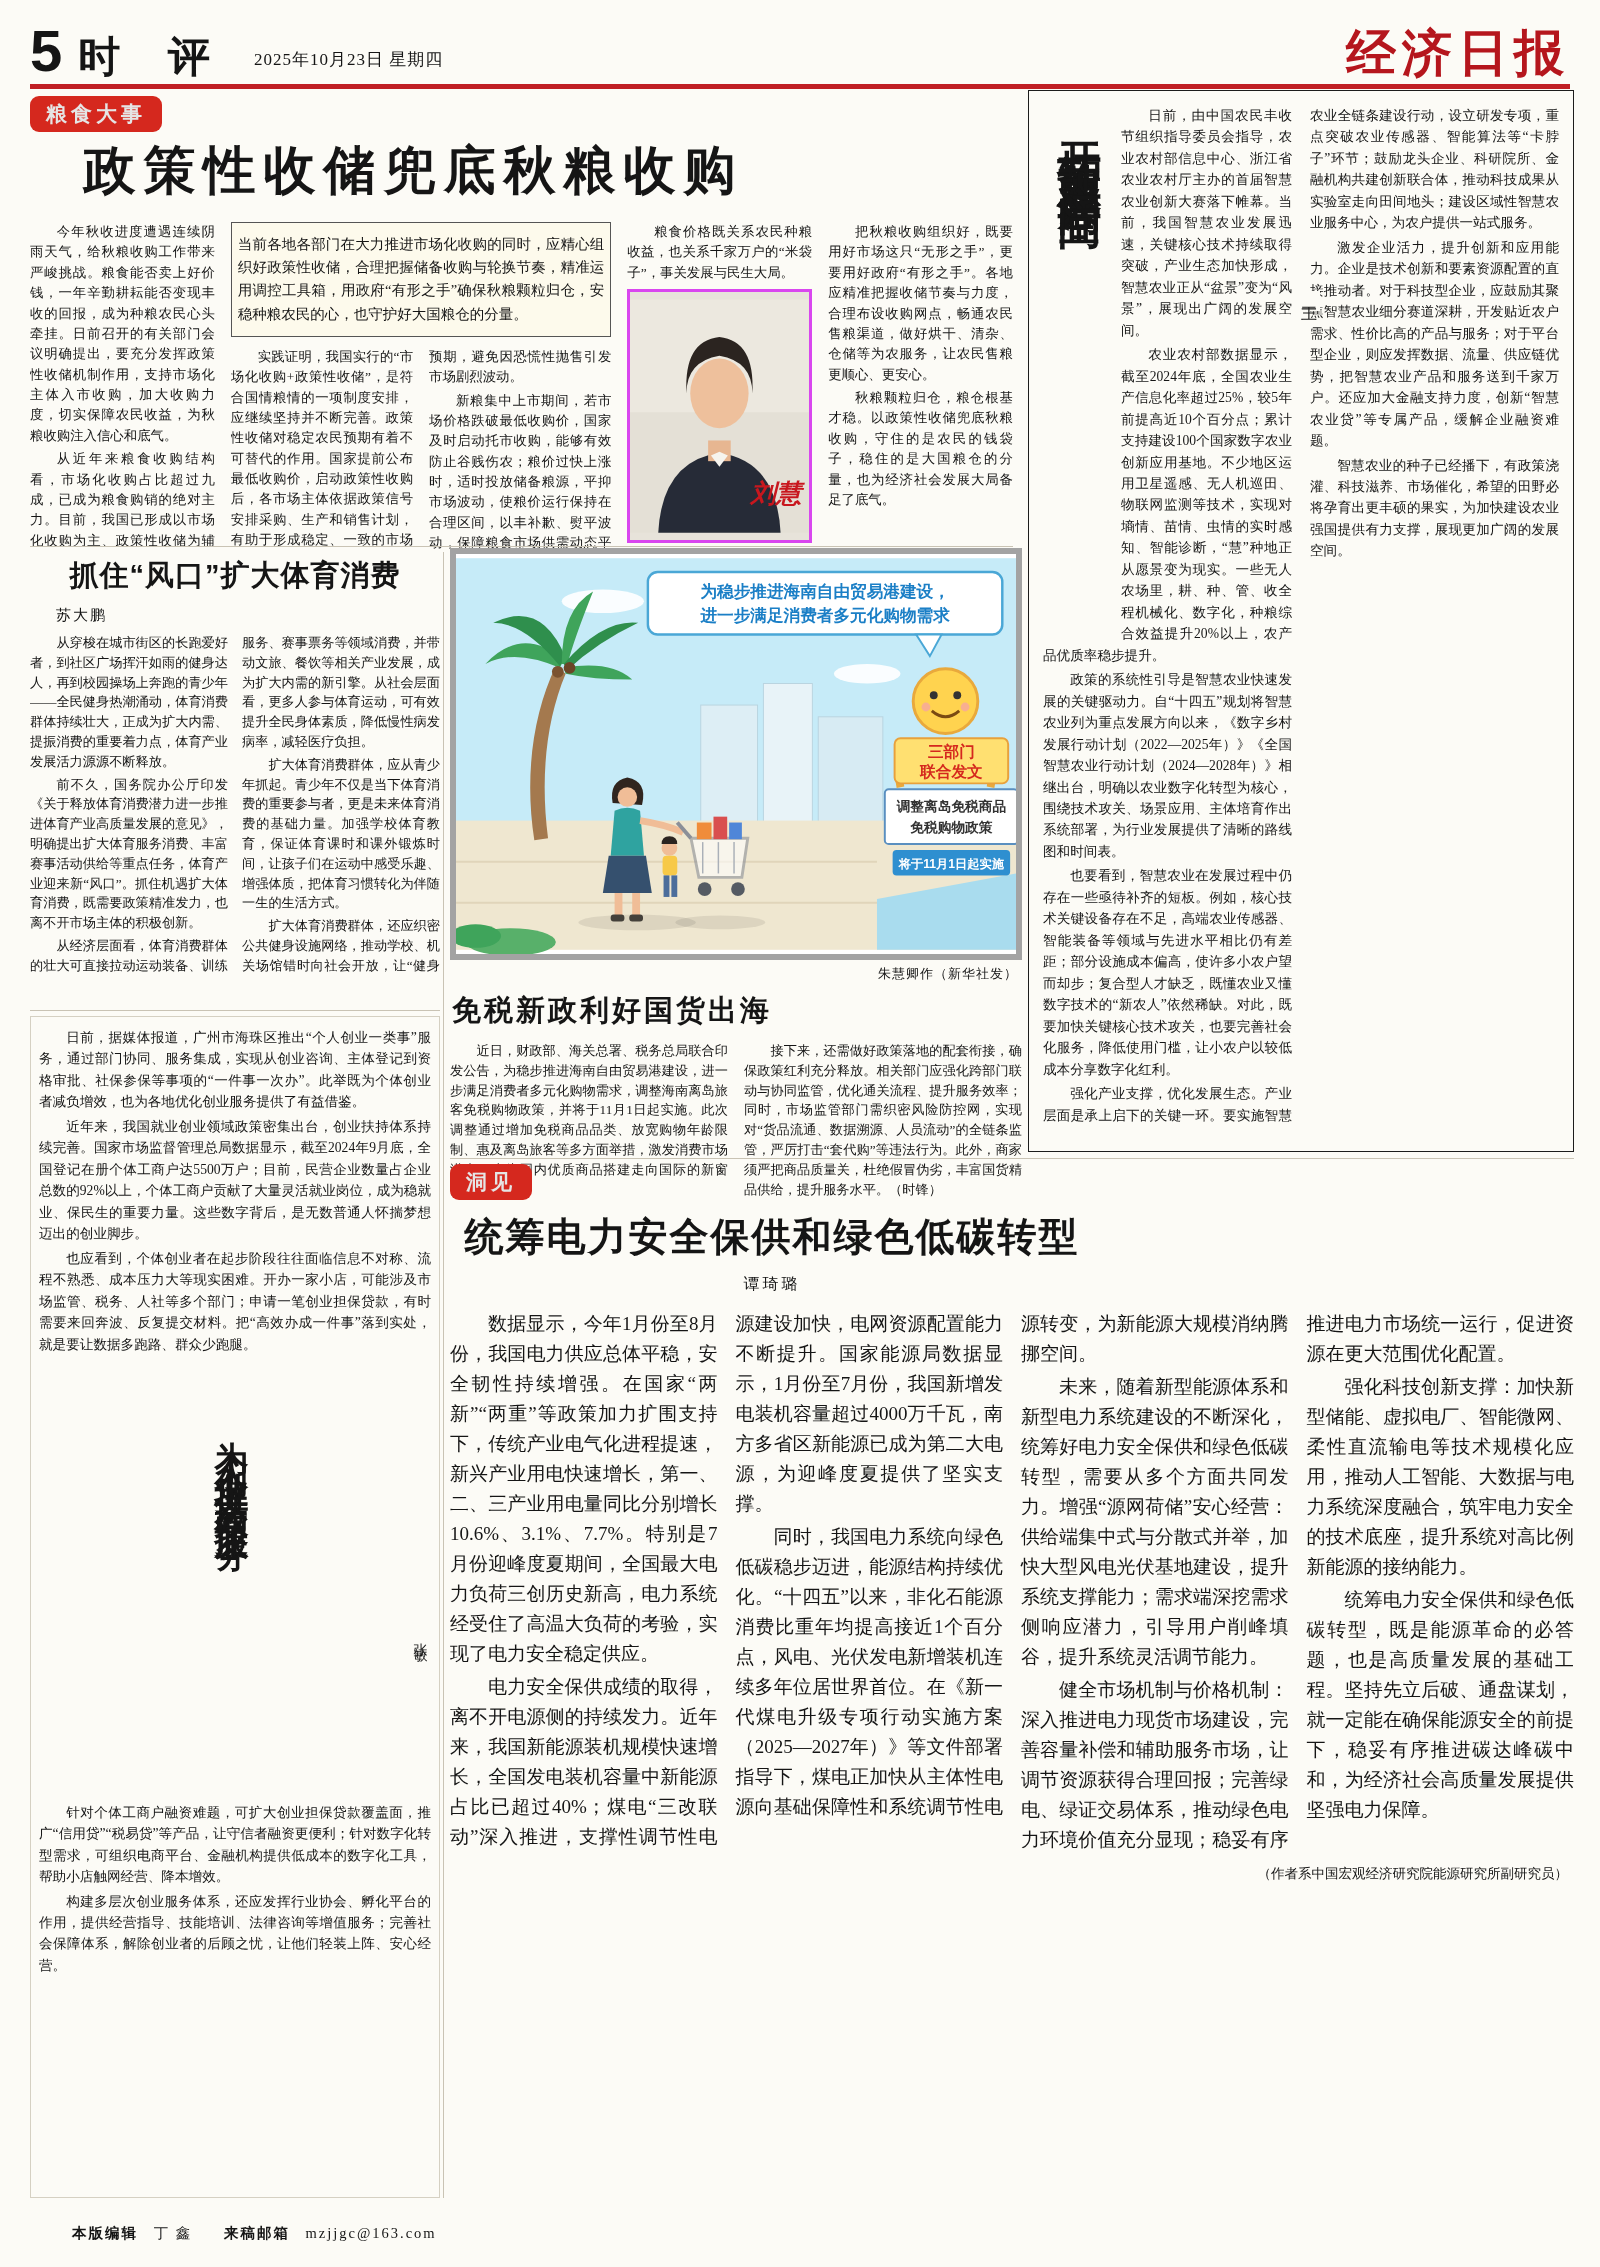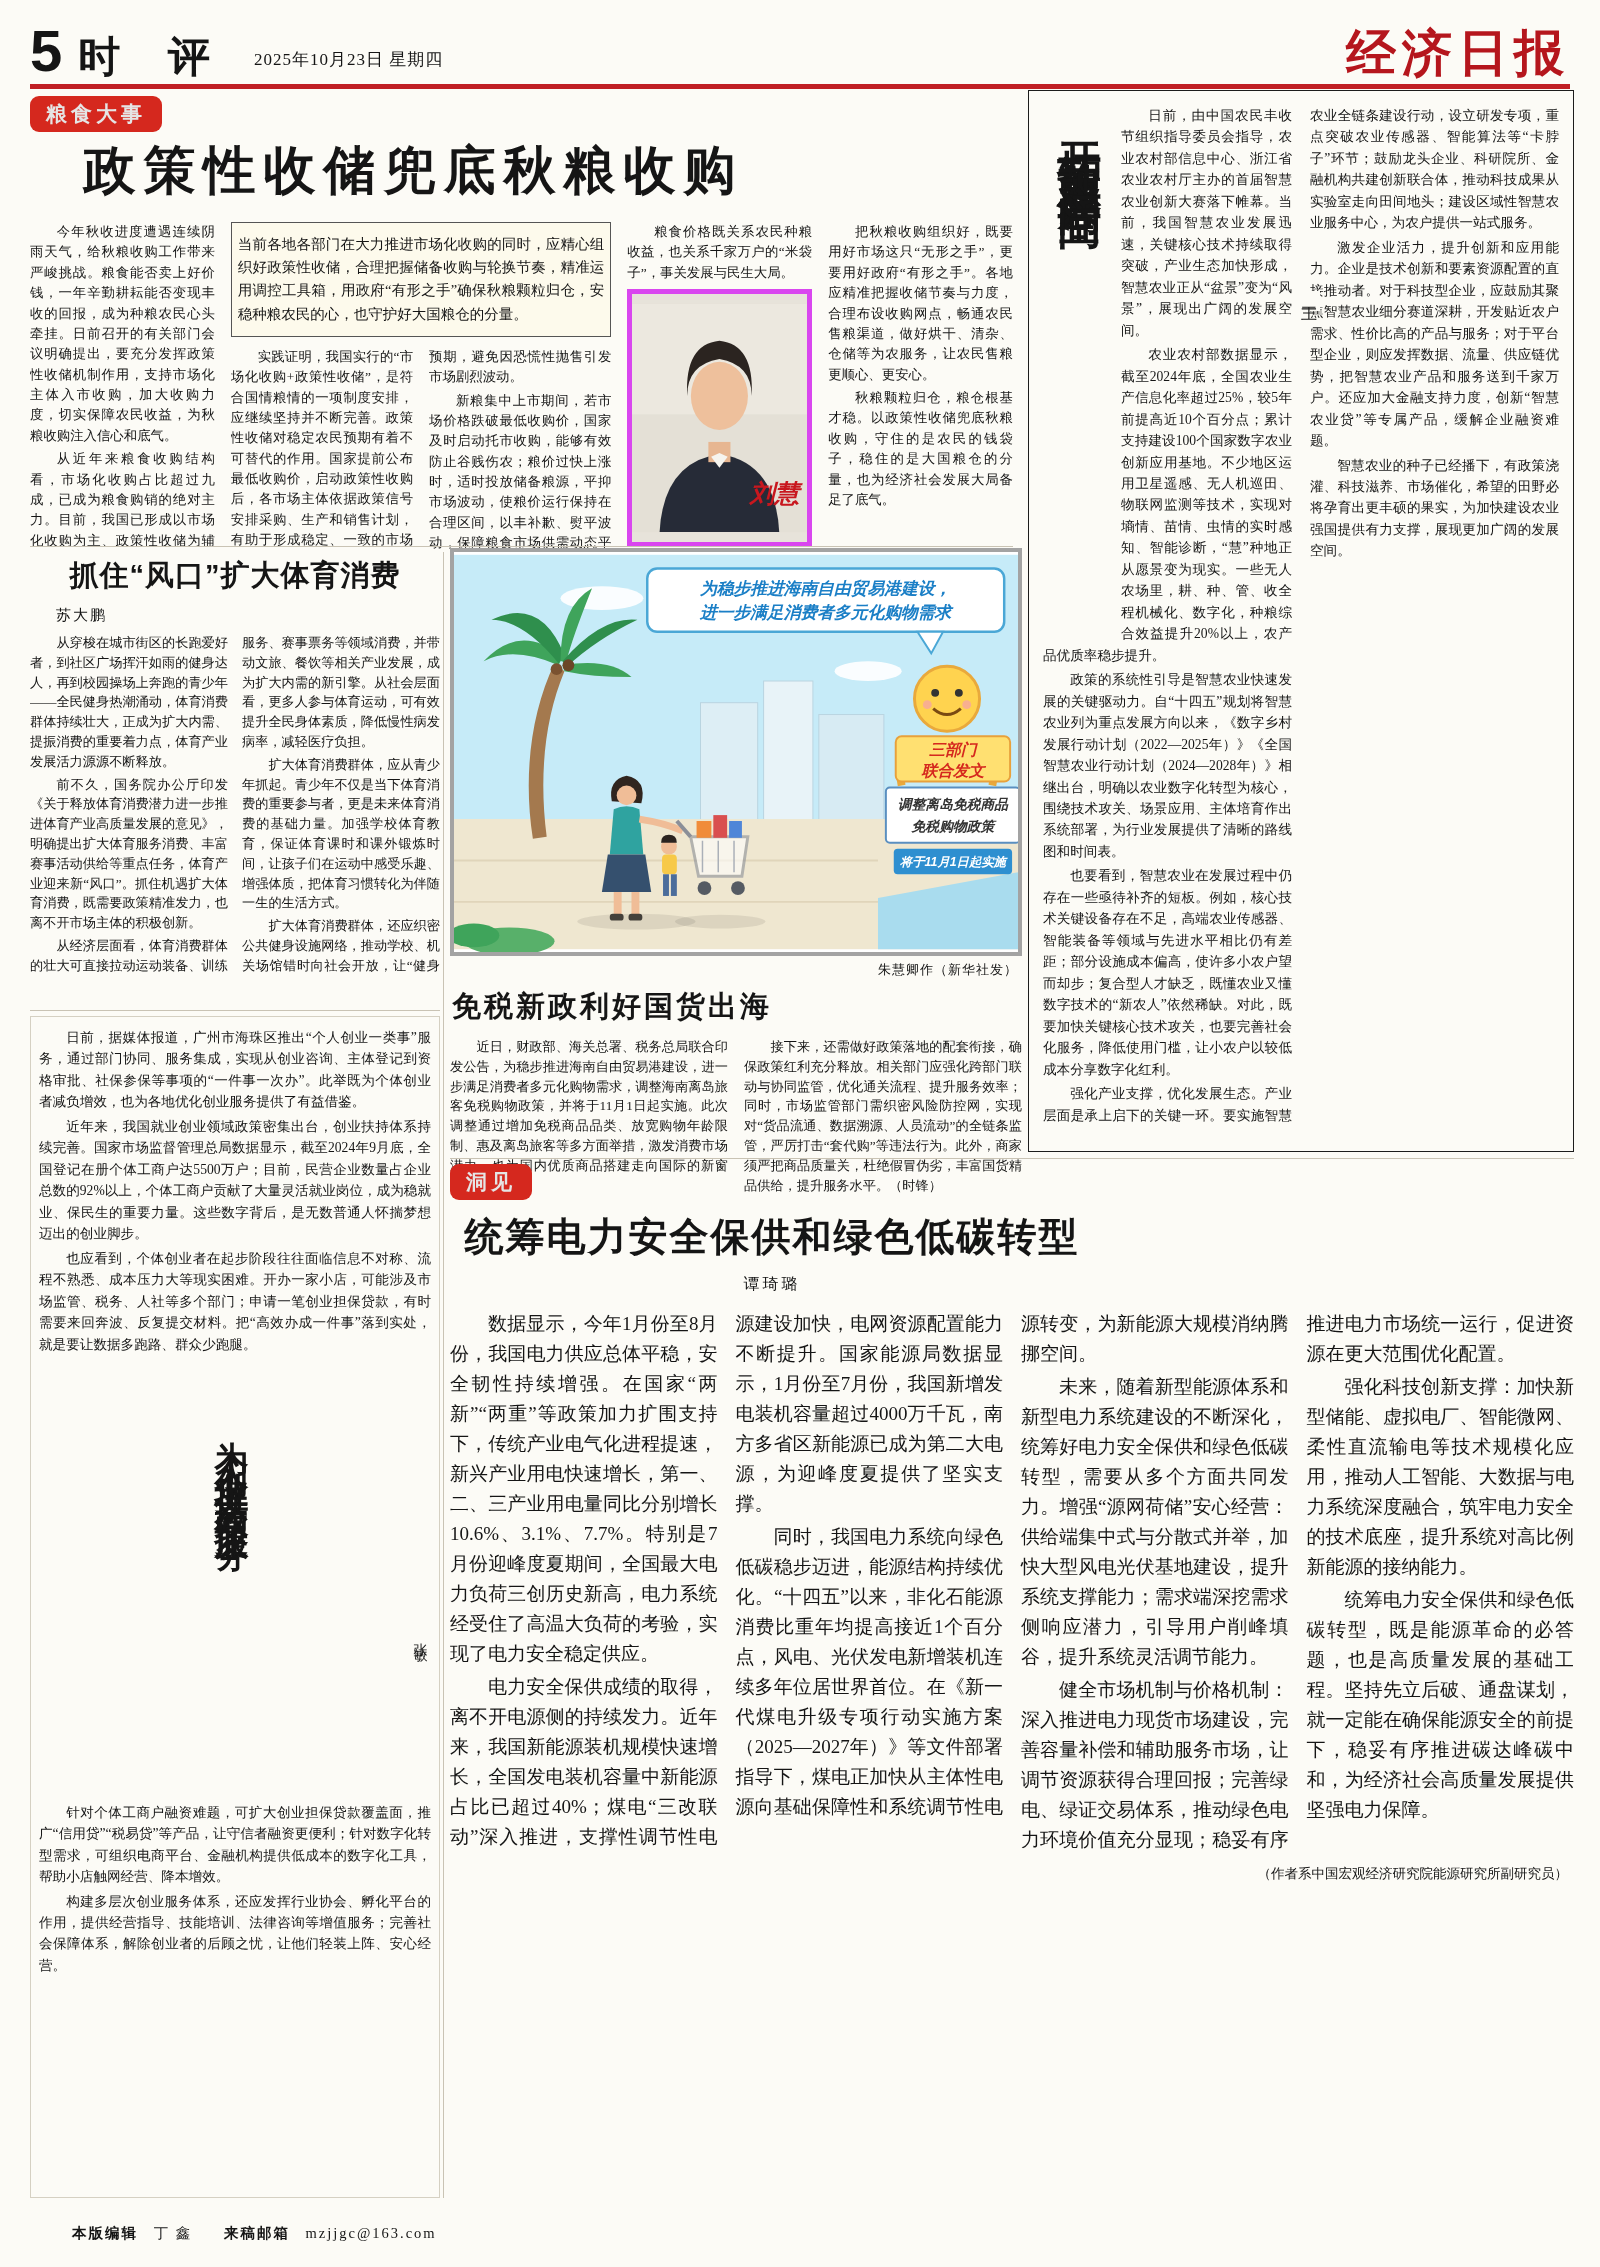--- a/index.html
+++ b/index.html
@@ -20,38 +20,38 @@
   .divider { position:absolute; background:#c9c3b4; }
 
   
   #grain { position:absolute; left:30px; top:96px; width:983px; height:448px; }
   .grain-title { font-family:"Liberation Sans",sans-serif; font-weight:900; font-size:52px; letter-spacing:8px; text-align:center; width:76%; margin:4px 0 16px 10px; }
   .grain-cols { display:flex; gap:16px; height:330px; }
   .gcol { flex:1.02; overflow:hidden; font-size:13.4px; line-height:1.52; }
   .gcol-mid { flex:2.1; overflow:hidden; font-size:13.4px; line-height:1.52; }
   .intro-box { border:1px solid #555; background:#fdfaec; padding:10px 6px; font-size:14.5px; line-height:1.6; text-align:justify; }
   .mid2 { column-count:2; column-gap:16px; margin-top:10px; }
-  .photo { margin-top:6px; border:5px solid #d946ef; background:#e7e3da; }
+  .photo { margin-top:6px; border:3px solid #d946ef; background:#e7e3da; }
   .photo svg { display:block; width:100%; height:248px; }
 
   
   #smart { position:absolute; left:1028px; top:90px; width:546px; height:1062px; border:1.5px solid #1c1c1c; padding:14px; background:#fcfbf6; }
   .rbody { height:1032px; column-count:2; column-gap:18px; column-fill:auto; font-size:13.6px; line-height:1.58; overflow:hidden; }
   .rtitle { float:left; writing-mode:vertical-rl; font-family:"Liberation Sans",sans-serif; font-weight:900; font-size:44px; letter-spacing:7px; width:62px; height:505px; margin:2px 16px 12px 0; line-height:1.15; }
   .rauthor { position:absolute; left:268px; top:200px; writing-mode:vertical-rl; font-size:16px; letter-spacing:7px; background:#fcfbf6; padding:3px 1px; }
 
   
   #sports { position:absolute; left:30px; top:552px; width:410px; height:452px; }
   .sp-title { font-family:"Liberation Sans",sans-serif; font-weight:900; font-size:29px; letter-spacing:1px; text-align:center; margin-top:4px; }
   .sp-author { font-size:15px; margin:10px 0 8px 26px; letter-spacing:2px; }
   .sp-body { height:352px; overflow:hidden; column-count:2; column-gap:14px; column-fill:auto; font-size:13.2px; line-height:1.5; }
 
   
   #dutyfree { position:absolute; left:450px; top:548px; width:572px; height:606px; }
-  .illo-frame { border:4px solid #a3a3a3; background:#fff;font-style:italic; }
+  .illo-frame { border:6px solid #a3a3a3; background:#fff; }
   .illo-frame svg { display:block; width:100%; height:400px; }
   .illo-credit { text-align:right; font-size:13px; margin:5px 4px 8px 0; letter-spacing:1px; }
   .df-title { font-family:"Liberation Sans",sans-serif; font-weight:900; font-size:29px; letter-spacing:3px; margin:2px 0 10px 2px; }
   .df-body { column-count:2; column-gap:16px; font-size:13.2px; line-height:1.5; overflow:hidden; }
   .illo text { font-family:"Liberation Sans","DejaVu Sans",sans-serif; }
 
   
   #startup { position:absolute; left:30px; top:1016px; width:410px; height:1182px; border:1px solid #d5d0c2; padding:10px 8px; }
   .st-cols { display:flex; gap:2px; height:100%;flex-direction:column; }
   .sc { flex:1; overflow:hidden; font-size:13.6px; line-height:1.58; }

